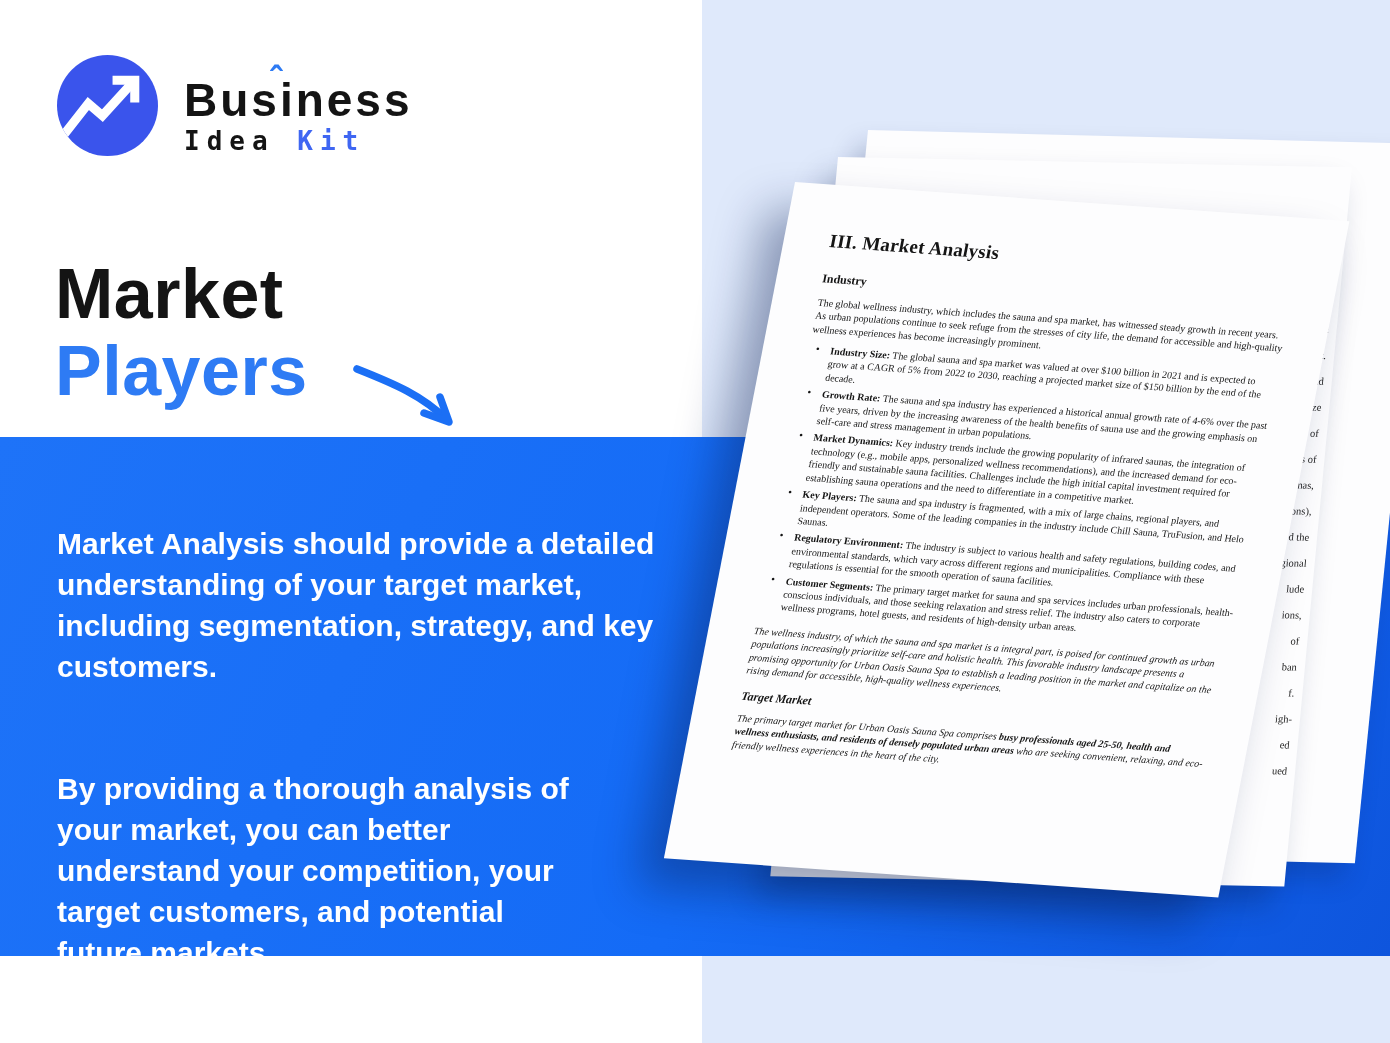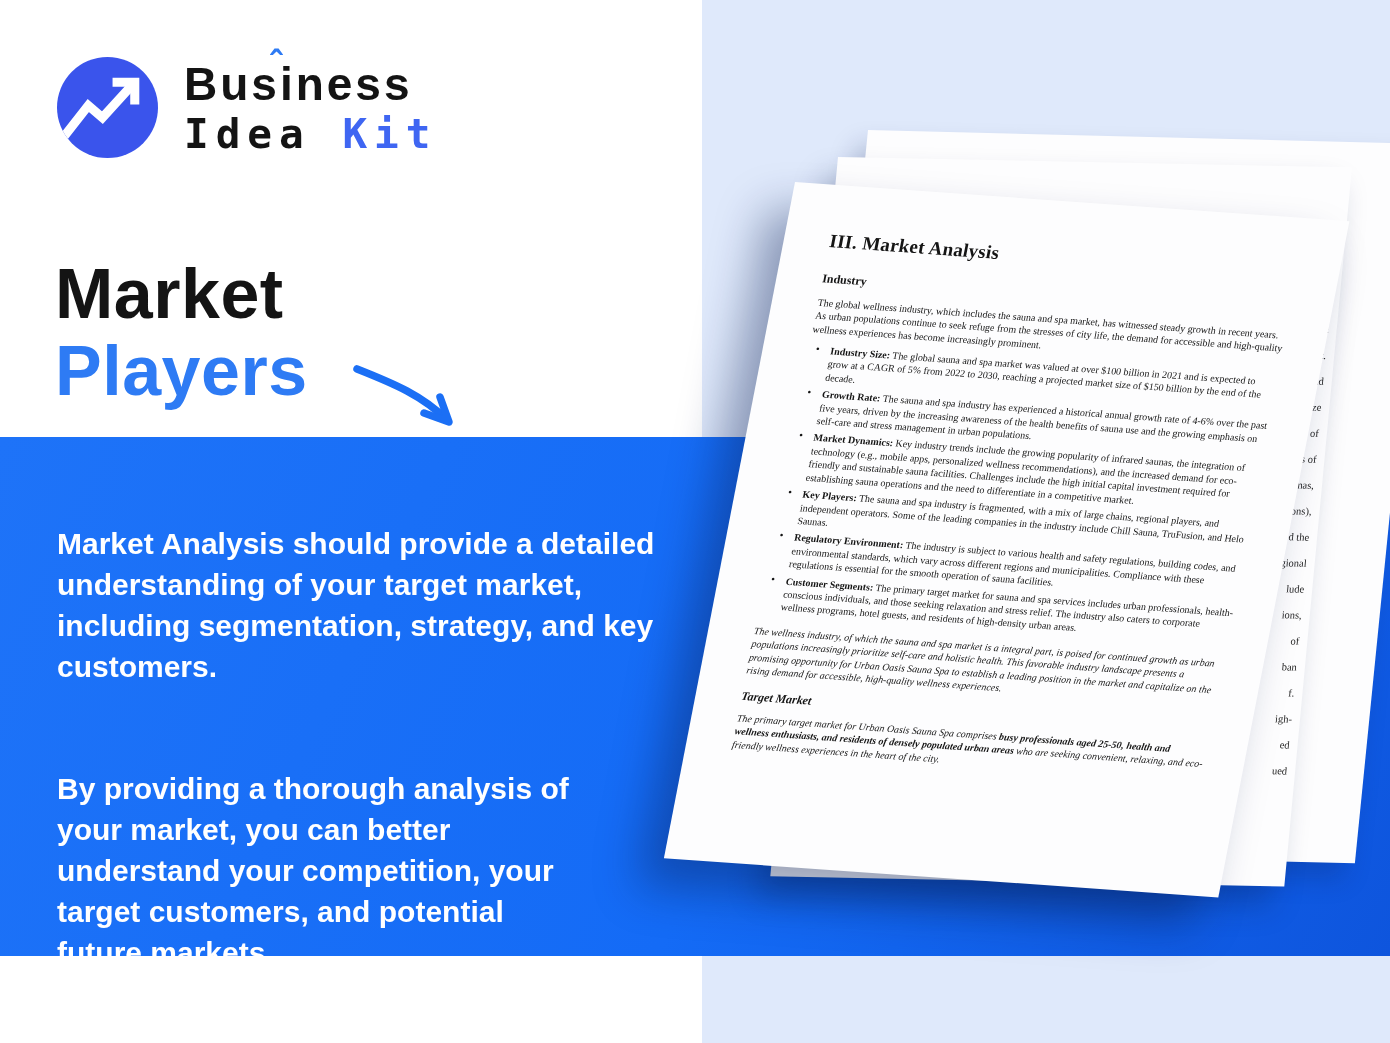--- a/index.html
+++ b/index.html
@@ -20,21 +20,21 @@
   
   .logo{position:absolute;left:57px;top:55px;z-index:5;display:flex;align-items:flex-end;}
   .logo-circle{width:101px;height:101px;border-radius:50%;background:var(--logo-circle-blue);
     display:flex;align-items:center;justify-content:center;overflow:hidden;}
   .logo-text{margin-left:26px;padding-top:6px;}
   .brand-line1{position:relative;font-size:46px;font-weight:bold;letter-spacing:3px;
     color:var(--heading-dark);line-height:1.0;}
   .brand-accent{position:absolute;left:86px;top:-15px;font-size:36px;font-weight:bold;
     color:var(--accent-blue);line-height:1;}
   .brand-line2{margin-top:3px;font-family:"DejaVu Sans Mono",monospace;font-weight:bold;
-    font-size:41px;letter-spacing:7px;color:var(--heading-dark);}
+    font-size:26px;letter-spacing:7px;color:var(--heading-dark);}
   .brand-kit{color:var(--logo-kit-blue);}
 
   
   .headline{position:absolute;left:55px;top:240px;z-index:5;font-weight:bold;
     font-size:70px;line-height:77px;letter-spacing:0.5px;margin-top:16px;}
   .headline .hl1{color:var(--heading-dark);display:block;}
   .headline .hl2{color:var(--accent-blue);display:block;}
 
   .curved-arrow{position:absolute;left:343px;top:356px;z-index:5;}
 

